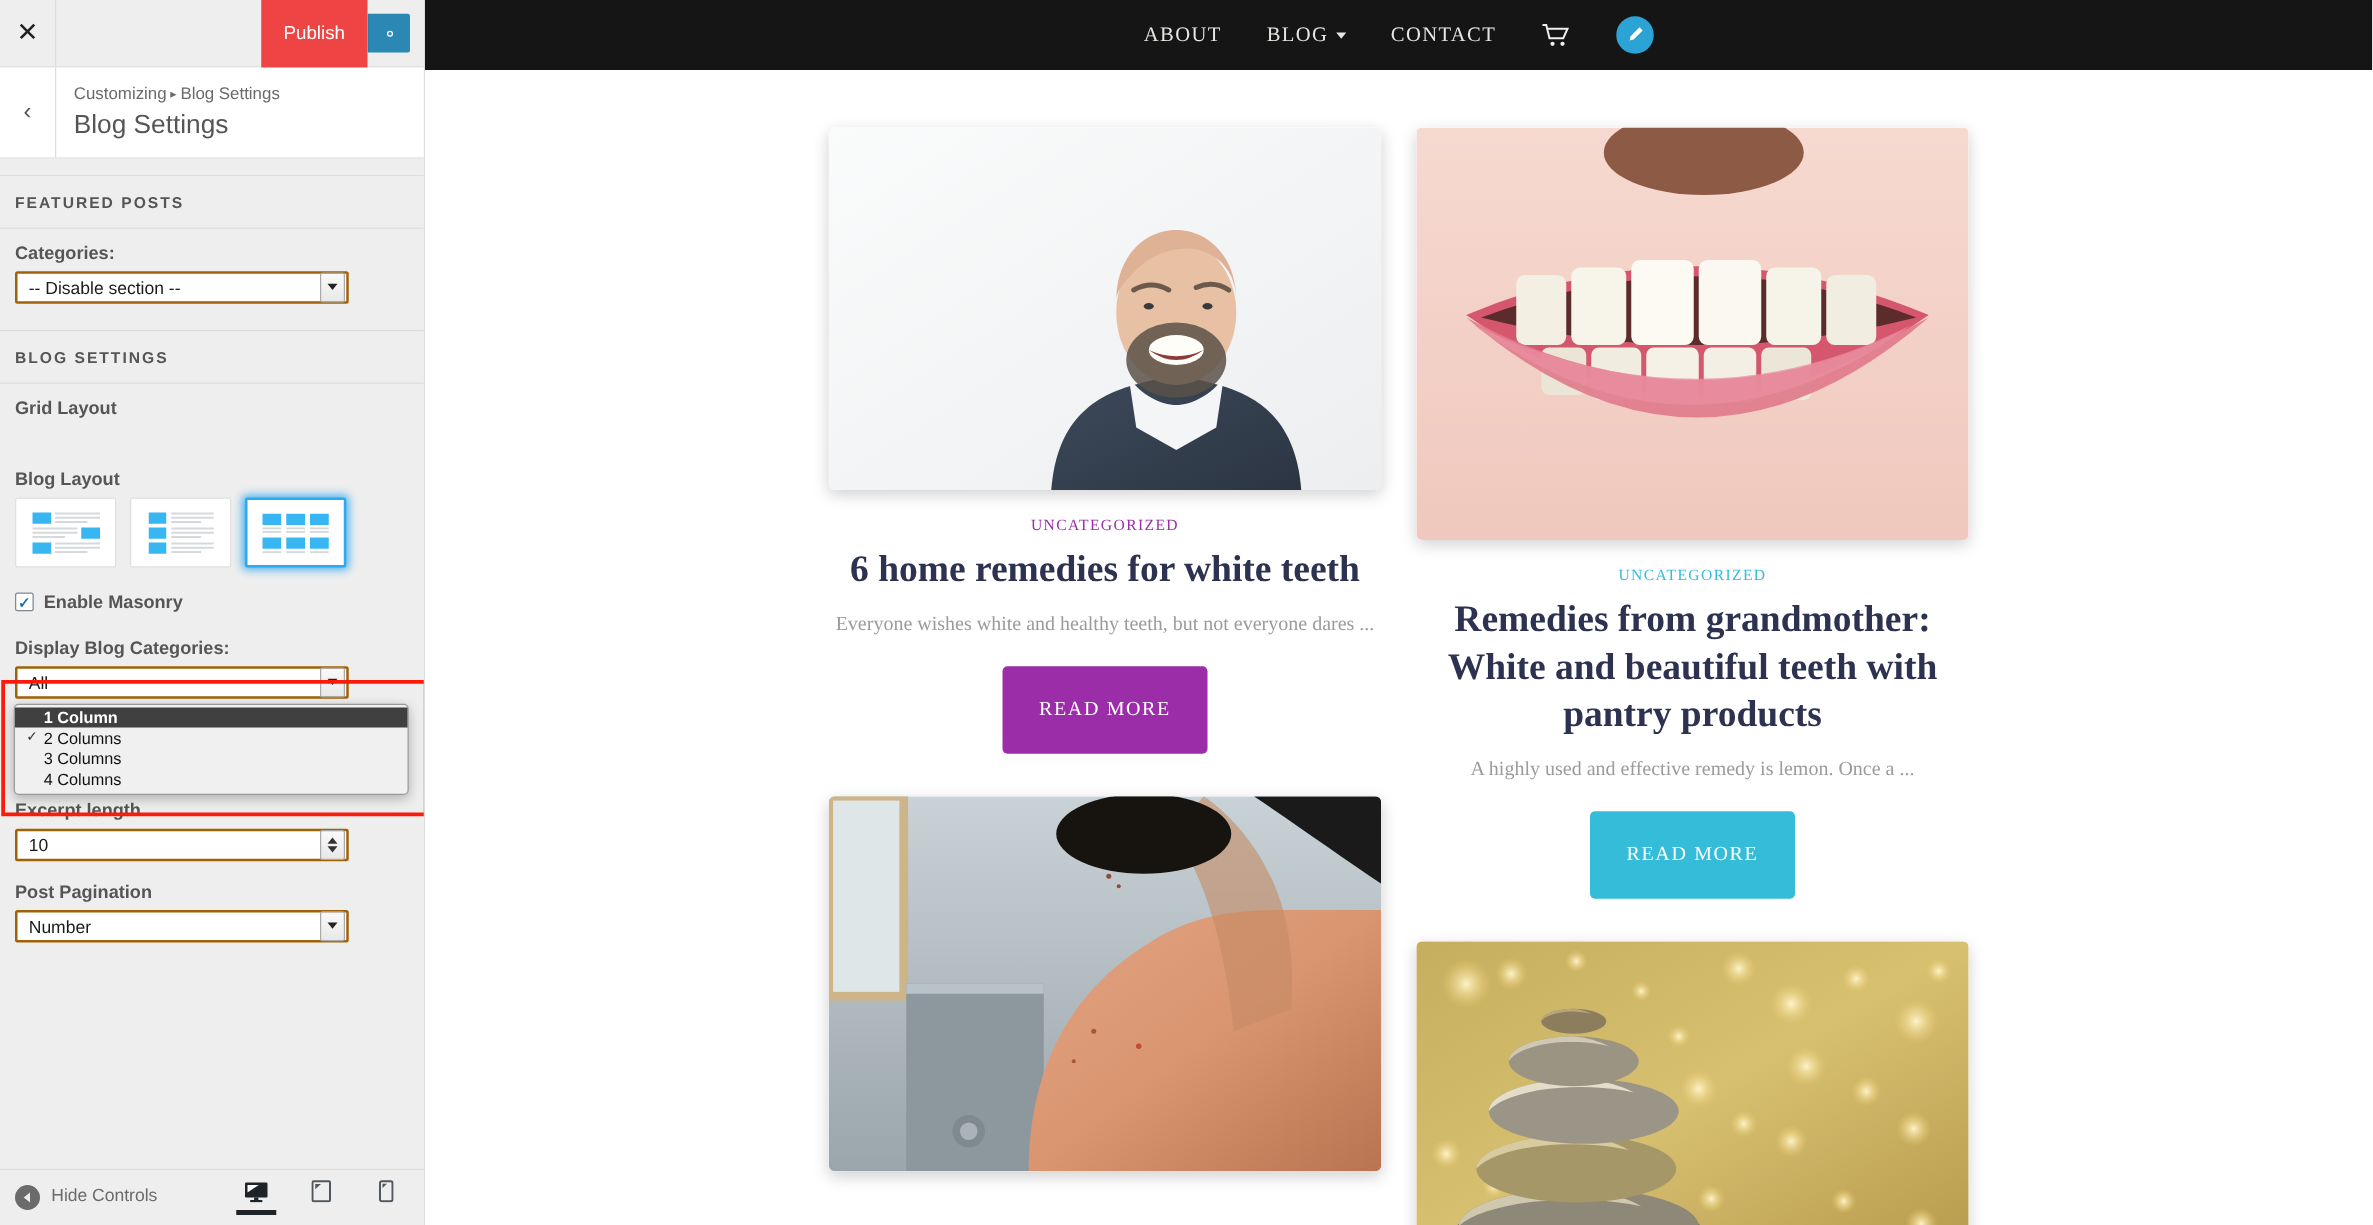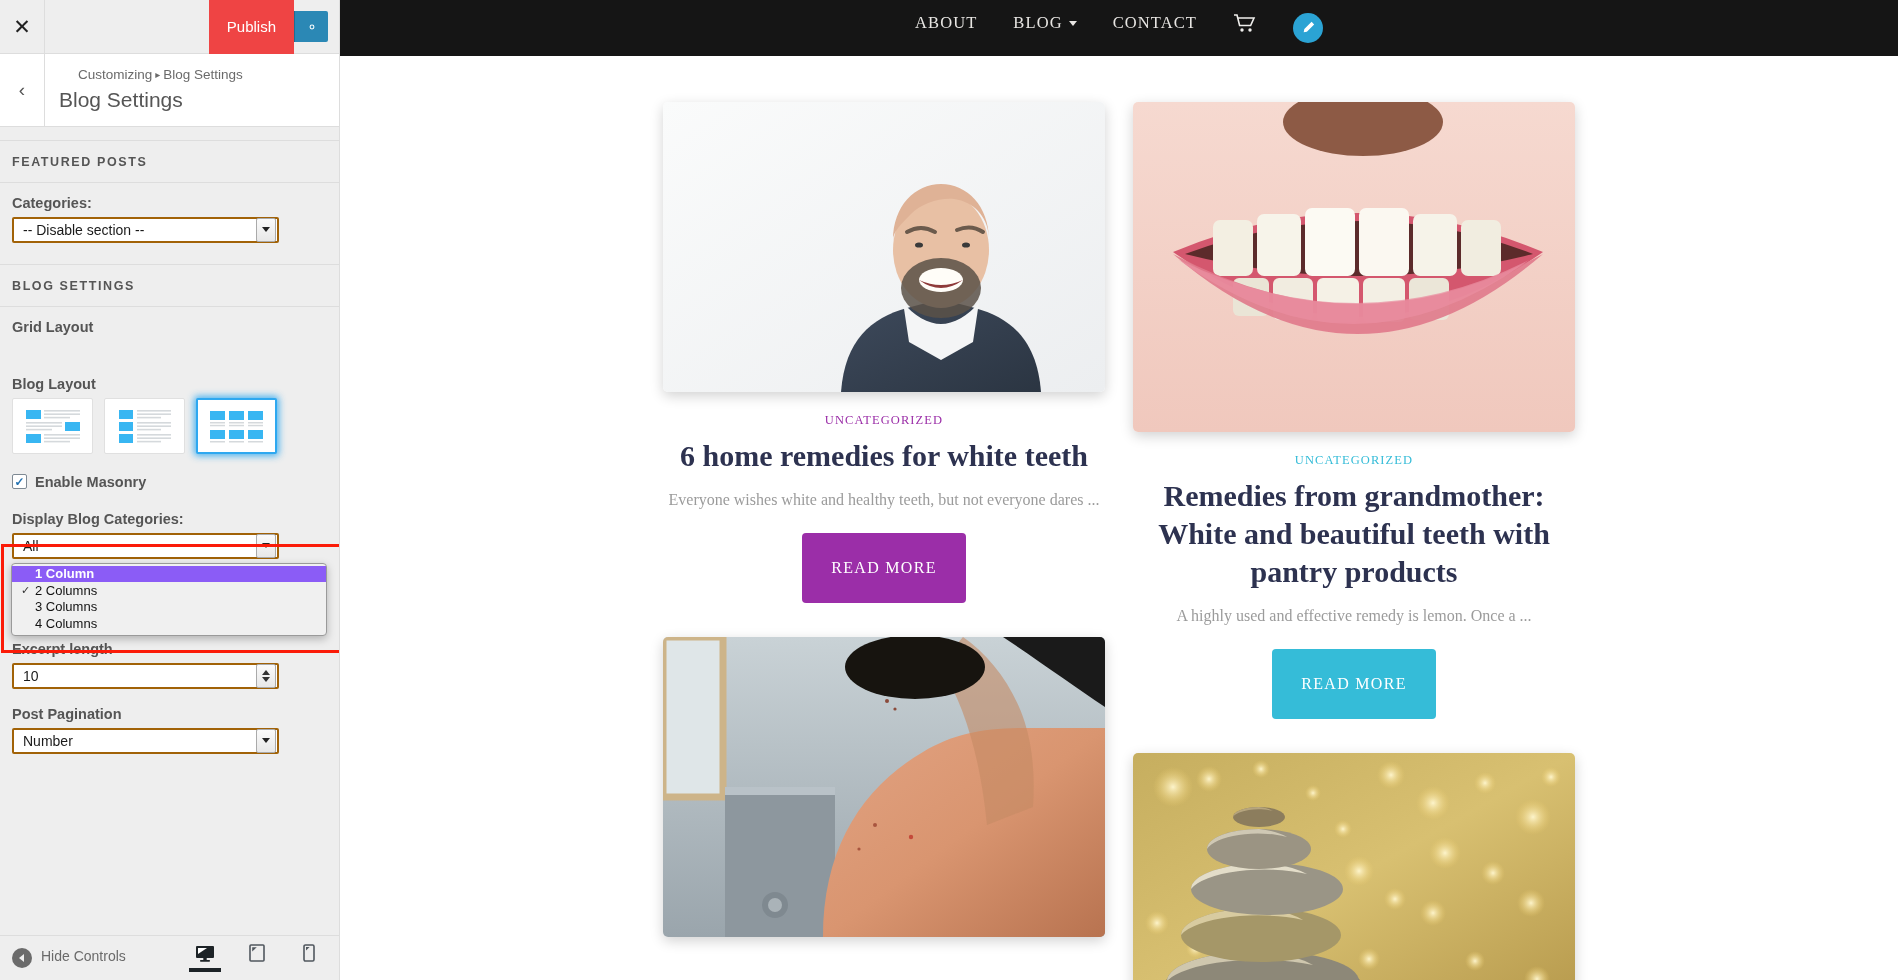--- a/index.html
+++ b/index.html
@@ -50,21 +50,21 @@
   .cz-header {
     background: #fff; border-bottom: 1px solid #dddddd;
     display: flex; align-items: stretch; min-height: 66px;
   }
   .cz-back {
     width: 45px; border-right: 1px solid #dddddd;
     display: flex; align-items: center; justify-content: center;
     cursor: pointer; color: #555; font-size: 19px;
   }
   .cz-titles { padding: 11px 14px; }
-  .cz-breadcrumb { font-size: 13.5px; color: #6a6a6a; line-height: 1.5; margin-left: 19px; }
+  .cz-breadcrumb { font-size: 13.5px; color: #6a6a6a; line-height: 1.5; }
   .cz-sep { padding: 0 3px; font-size: 10px; vertical-align: 1px; }
   .cz-title { font-size: 21px; color: #555; font-weight: 400; line-height: 1.35; margin-top: 1px; }
 
   .cz-body { flex: 1; overflow: hidden; position: relative; background: #eeeeee; }
   .cz-gap { height: 14px; background: #eeeeee; border-bottom: 1px solid #dddddd; }
   .cz-section-title {
     font-size: 12.5px; font-weight: bold; color: #555;
     letter-spacing: 1.6px; padding: 14px 12px 13px 12px;
     border-bottom: 1px solid #dddddd; background: #eeeeee;
   }
@@ -121,21 +121,21 @@
     box-shadow: 0 3px 9px rgba(0,0,0,0.26);
     padding: 2px 0 3px 0;
     z-index: 40;
   }
   .os-item {
     height: 16.5px; display: flex; align-items: center;
     font-size: 13px; color: #111; padding: 0 10px 0 9px;
     cursor: pointer; line-height: 1;
   }
   .os-item .chk { width: 13px; font-size: 11px; color: #333; }
-  .os-item.hl { background: #8b5cf6; color: #fff; font-weight: bold; }
+  .os-item.hl { background: #404040; color: #fff; font-weight: bold; }
   .os-item.hl .chk { color: #fff; }
   .os-item .lbl { padding-left: 1px; }
 
   
   .red-box {
     position: absolute; left: 1px; top: 417px;
     width: 341px; height: 109px;
     border: 3px solid #fb1b08;
     pointer-events: none; z-index: 45;
   }
@@ -170,21 +170,21 @@
   .dev { display: flex; flex-direction: column; align-items: center; cursor: pointer; }
   .dev .bar { width: 32px; height: 4px; background: transparent; margin-top: 6px; }
   .dev.active .bar { background: #1d2327; }
 
   
   .preview { flex: 1; height: 980px; background: #fff; position: relative; overflow: hidden; }
   .site-nav {
     height: 56px; background: #151515;
     display: flex; align-items: center; justify-content: center; gap: 0;
   }
-  .nav-inner { display: flex; align-items: flex-start; gap: 36px; }
+  .nav-inner { display: flex; align-items: center; gap: 36px; }
   .nav-link {
     color: #e8e6e3; font-family: "Liberation Serif", serif;
     font-size: 16.5px; letter-spacing: 1.1px; cursor: pointer;
     display: flex; align-items: center; gap: 6px;
   }
   .caret { width:0;height:0; border-left:4px solid transparent;
     border-right:4px solid transparent; border-top:5px solid #e8e6e3; }
   .cart-icon { cursor: pointer; display: flex; align-items: center; }
   .edit-btn {
     width: 30px; height: 30px; border-radius: 50%; background: #2ba3d4;

